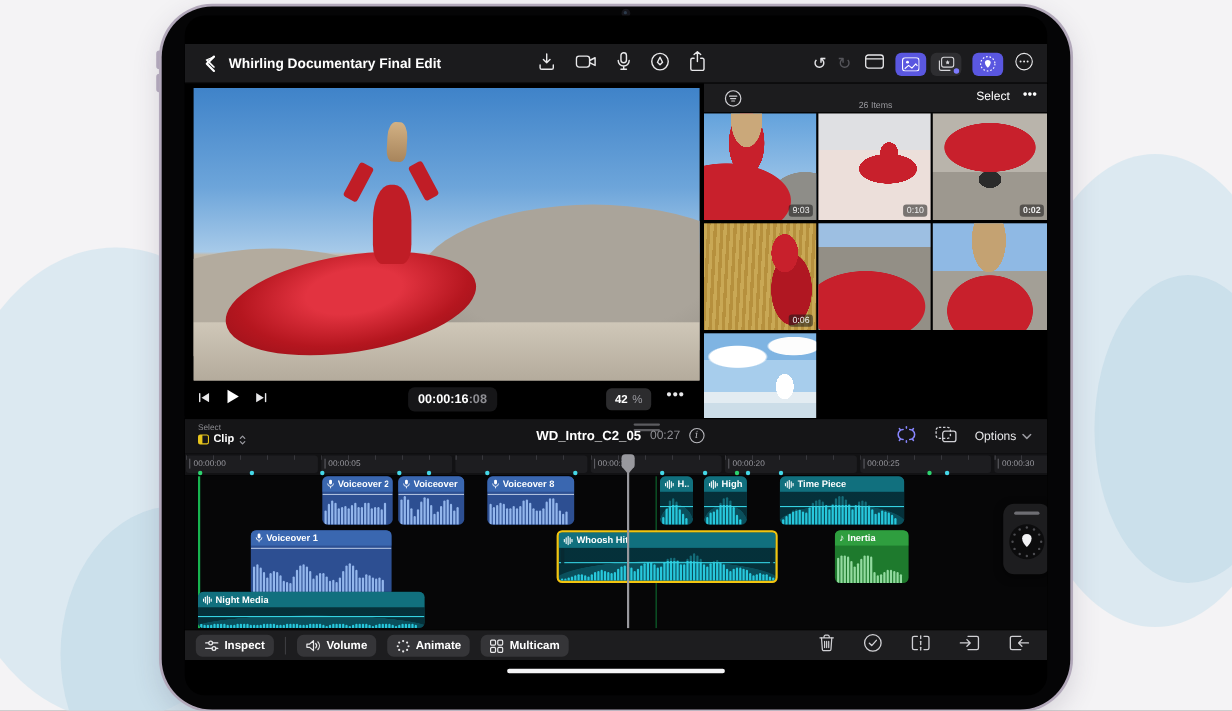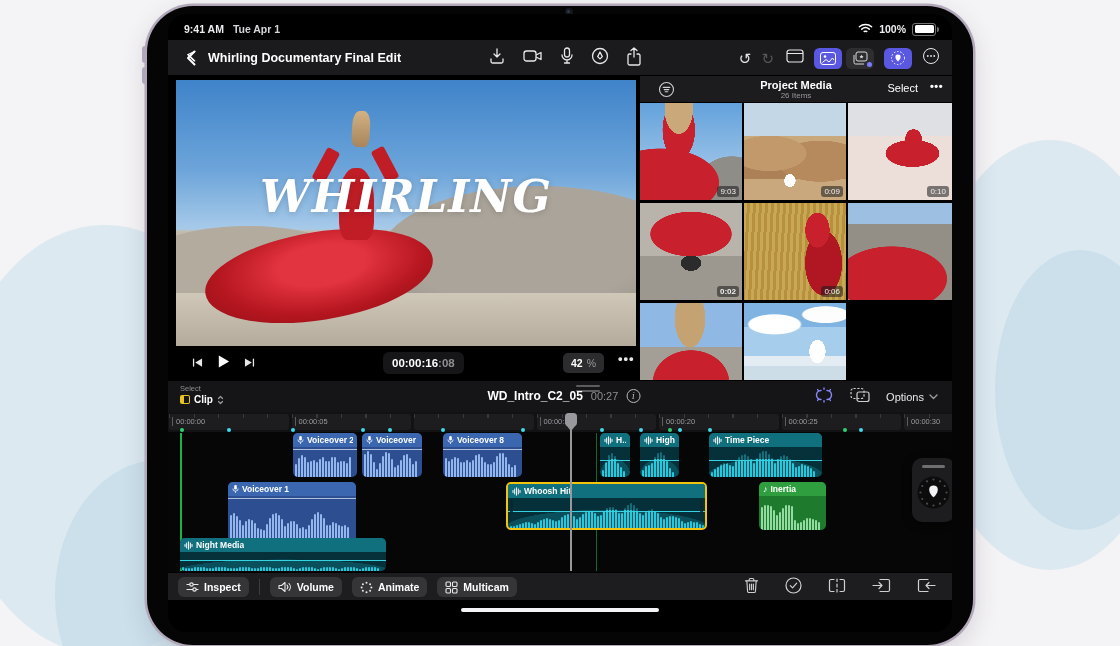--- a/index.html
+++ b/index.html
@@ -39,21 +39,21 @@
   .ground{position:absolute;left:0;right:0;bottom:0;height:20%;background:linear-gradient(180deg,#cfc7b8,#b4ab9c);}
   .skirt{position:absolute;left:6%;top:57%;width:50%;height:33%;border-radius:50%;transform:rotate(-9deg);background:radial-gradient(ellipse at 52% 38%,#e23340 0 26%,#b5161f 62%,#8c0e17 100%);}
   .torso{position:absolute;left:35.5%;top:33%;width:7.5%;height:27%;background:#c01d26;border-radius:45% 45% 25% 25%;}
   .arm{position:absolute;width:3%;height:13%;background:#c01d26;border-radius:3px;}
   .arm.l{left:31%;top:25.5%;transform:rotate(28deg);}
   .arm.r{left:44%;top:25%;transform:rotate(-28deg);}
   .hat{position:absolute;left:38.2%;top:11.5%;width:4%;height:13.5%;background:linear-gradient(180deg,#d2b184,#a8855c);border-radius:38% 38% 28% 28%;transform:rotate(3deg);}
   .v-title{position:absolute;left:0;right:0;top:34%;text-align:center;font-family:"DejaVu Serif",serif;font-style:italic;font-weight:700;font-size:45px;letter-spacing:1px;color:#fff;text-shadow:0 1px 6px rgba(0,0,0,.18);}
   .v-sub{position:absolute;left:0;right:0;top:57%;text-align:center;font-size:14px;color:#fff;letter-spacing:.3px;}
   
-  .transport{position:absolute;left:12px;top:272px;width:472px;height:30px;background:#000;}
+  .transport{position:absolute;left:0;top:272px;width:472px;height:30px;background:#000;}
   .tr-btns{position:absolute;left:12px;top:0;height:30px;display:flex;align-items:center;gap:13px;}
   .tc-pill{position:absolute;left:203px;top:4px;height:22px;line-height:22px;padding:0 9px;background:#161618;border-radius:6px;font-size:11.5px;font-weight:700;}
   .tc-pill .fr{color:#8e8e93;}
   .zoom-pill{position:absolute;left:383px;top:5px;height:20px;line-height:20px;padding:0 8px;background:#2c2c2e;border-radius:5px;font-size:10.5px;font-weight:700;}
   .zoom-pill .pc{color:#9a9aa0;font-weight:400;margin-left:4px;}
   .tr-more{position:absolute;left:438px;top:3px;font-size:13px;color:#e8e8ea;letter-spacing:1px;font-weight:700;}
   
   .media{position:absolute;left:472px;top:62px;width:312px;height:304px;background:#000;}
   .m-head{position:absolute;left:0;top:0;right:0;height:27px;background:#1c1c1e;border-bottom:1px solid #000;box-sizing:border-box;}
   .m-filter{position:absolute;left:18px;top:5px;}
@@ -136,37 +136,20 @@
   <div class="bg-shape" style="left:925px;top:140px;width:250px;height:430px;background:#d4e6ef;opacity:.75;"></div>
   <div class="bg-shape" style="left:995px;top:250px;width:170px;height:280px;background:#c3dce8;opacity:.7;"></div>
 
   <div class="bump" style="top:46px;height:17px;"></div>
   <div class="bump" style="top:67px;height:17px;"></div>
   <div class="device"></div>
   <div class="camera"></div>
 
   <div class="screen">
 
-    <div class="statusbar">
-      <div class="st-left">
-        <span>9:41 AM</span>
-        <span style="color:#d6d6da;">Tue Apr 1</span>
-      </div>
-      <div class="st-right">
-        <span><svg width="15" height="11" viewBox="0 0 16 11" fill="none" stroke="#fff" stroke-width="1.6" stroke-linecap="round">
-              <path d="M1.5 3.6a10 10 0 0 1 13 0"></path>
-              <path d="M4 6.2a6.2 6.2 0 0 1 8 0"></path>
-              <path d="M6.6 8.7a3 3 0 0 1 2.8 0"></path>
-            </svg></span>
-        <span>100%</span>
-        <span class="bat">
-            <i></i>
-          </span>
-      </div>
-    </div>
 
     <div class="titlebar">
       <span class="back"><svg width="10" height="16" viewBox="0 0 10 16" fill="none" stroke="#fff" stroke-width="2" stroke-linecap="round" stroke-linejoin="round">
             <path d="M8.5 1.5L2 8l6.5 14.5" transform="scale(1,0.45) translate(0,2)"></path>
             <path d="M8.5 1.5L2 8l6.5 6.5"></path>
           </svg></span>
       <span class="doc-title">Whirling Documentary Final Edit</span>
       <div class="tb-center">
         <span><svg width="18" height="18" viewBox="0 0 18 18" fill="none" stroke="#e8e8ea" stroke-width="1.3" stroke-linecap="round" stroke-linejoin="round">
               <path d="M9 2v8M6 7l3 3 3-3"></path>
@@ -229,21 +212,20 @@
     <div class="preview">
       <div class="video">
         <div class="hill h1"></div>
         <div class="hill h2"></div>
         <div class="ground"></div>
         <div class="skirt"></div>
         <div class="torso"></div>
         <div class="arm l"></div>
         <div class="arm r"></div>
         <div class="hat"></div>
-        <div class="v-title">WHIRLING</div>
       </div>
       <div class="transport">
         <div class="tr-btns">
           <span><svg width="11" height="11" viewBox="0 0 12 12" fill="#e8e8ea">
                 <rect x="1" y="1.5" width="1.4" height="9" rx="0.7"></rect>
                 <path d="M11 1.5v9L3.5 6z"></path>
               </svg></span>
           <span><svg width="15" height="15" viewBox="0 0 16 16" fill="#fff">
                 <path d="M3 1.5v13L14 8z"></path>
               </svg></span>
@@ -259,31 +241,27 @@
     </div>
 
     <div class="media">
       <div class="m-head">
         <span class="m-filter"><svg width="17" height="17" viewBox="0 0 17 17" fill="none" stroke="#cfcfd4" stroke-width="1.1" stroke-linecap="round">
               <circle cx="8.5" cy="8.5" r="7"></circle>
               <line x1="5.2" y1="6.4" x2="11.8" y2="6.4"></line>
               <line x1="6.2" y1="8.6" x2="10.8" y2="8.6"></line>
               <line x1="7.2" y1="10.8" x2="9.8" y2="10.8"></line>
             </svg></span>
-        <div class="m-title">Project Media</div>
         <div class="m-sub">26 Items</div>
         <span class="m-select">Select</span>
         <span class="m-more">•••</span>
       </div>
       <div class="m-grid">
           <div class="thumb thumb-red-sky">
             <span class="dur">9:03</span>
-          </div>
-          <div class="thumb thumb-desert">
-            <span class="dur">0:09</span>
           </div>
           <div class="thumb thumb-salt">
             <span class="dur">0:10</span>
           </div>
           <div class="thumb thumb-path">
             <span class="dur">0:02</span>
           </div>
           <div class="thumb thumb-reeds">
             <span class="dur">0:06</span>
           </div>

